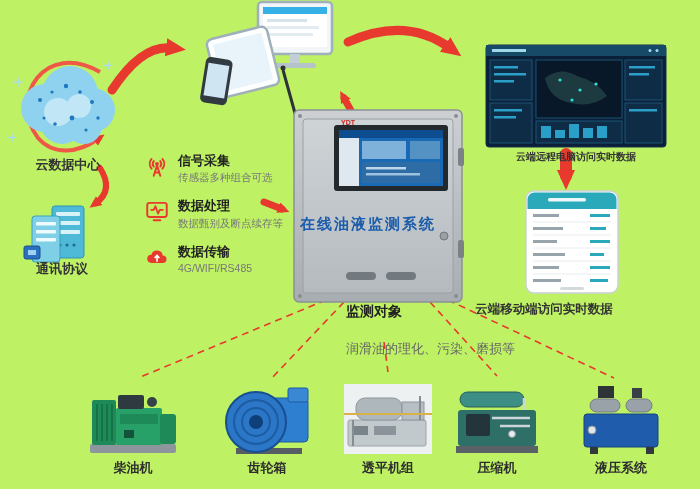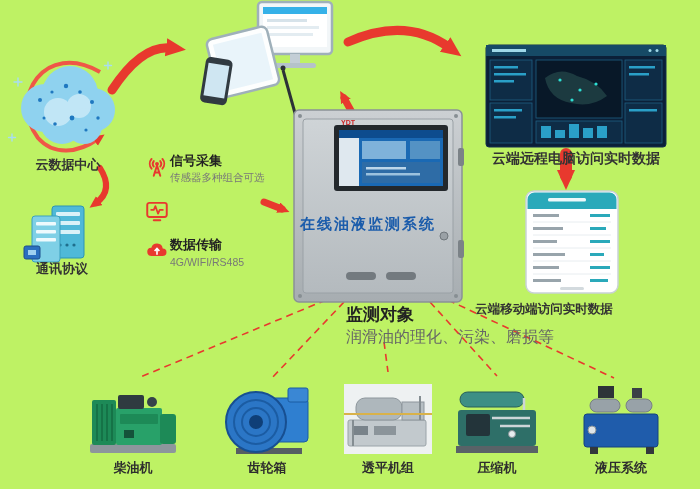--- a/index.html
+++ b/index.html
@@ -3,39 +3,39 @@
 <meta charset="utf-8">
 <style>
   * { margin: 0; padding: 0; box-sizing: border-box; }
   body { font-family: "Liberation Sans", sans-serif; background: #ffffff; }
   .scene { position: relative; width: 700px; height: 489px; background: #bef264; overflow: hidden; }
   .underlay { position: absolute; left: 0; top: 0; }
 
   .label { position: absolute; font-size: 13px; font-weight: 700; color: #333333; white-space: nowrap; text-align: center; }
   .lb-cloud   { left: 18px;  top: 156px; width: 100px; }
   .lb-protocol{ left: 17px;  top: 260px; width: 90px;  }
-  .lb-pc      { left: 485px; top: 150px; width: 182px; font-size: 14px; }
+  .lb-pc      { left: 485px; top: 150px; width: 182px; font-size: 10px; }
   .lb-mobile  { left: 452px; top: 301px; width: 184px; font-size: 12.5px; }
   .lb-eq      { top: 459px; width: 90px; color: #2e2e2e; }
   .lb-eq0 { left: 88px; }  .lb-eq1 { left: 222px; } .lb-eq2 { left: 343px; }
   .lb-eq3 { left: 452px; } .lb-eq4 { left: 576px; }
 
   .features { position: absolute; left: 144px; top: 153px; display: flex; flex-direction: column; gap: 13px; }
-  .feature { display: flex; align-items: flex-start; }
+  .feature { display: flex; align-items: flex-start; gap: 8px; }
   .f-icon { width: 26px; height: 26px; flex: none; }
   .f-title { font-size: 13px; font-weight: 700; color: #222222; line-height: 1.25; }
   .f-desc { font-size: 10.5px; color: #787878; margin-top: 2px; text-align: center; }
 
   .cabinet-title { position: absolute; left: 300px; top: 215px; width: 156px; text-align: left;
                    font-size: 15px; font-weight: 700; color: #1b5cab; letter-spacing: 2px; }
   .cabinet-brand { position: absolute; left: 341px; top: 119px; font-size: 7px; font-weight: 700; color: #cc2222; }
 
   .monitoring { position: absolute; left: 346px; top: 303px; }
-  .m-title { font-size: 17px; font-weight: 700; color: #222222; }
-  .m-desc { font-size: 16px; color: #666666; margin-top: 1px; }
+  .m-title { font-size: 14px; font-weight: 700; color: #222222; }
+  .m-desc { font-size: 13px; color: #666666; margin-top: 19px; }
 </style>
 </head>
 <body>
 
 <div class="scene">
 
   <svg class="underlay" width="700" height="489" viewBox="0 0 700 489">
     <defs>
       <linearGradient id="cabG" x1="0" y1="0" x2="0" y2="1">
         <stop offset="0" stop-color="#ccd0d3"></stop>
@@ -332,20 +332,24 @@
         <div class="f-title">信号采集</div>
         <div class="f-desc">传感器多种组合可选</div>
       </div>
     </div>
     <div class="feature">
       <svg class="f-icon" viewBox="0 0 24 24">
         <rect x="3" y="4.5" width="18" height="13" rx="2" fill="none" stroke="#e8392e" stroke-width="1.8"></rect>
         <path d="M6,11 h3 l1.5,-3.5 l2.5,7 l1.5,-3.5 h3.5" fill="none" stroke="#e8392e" stroke-width="1.6" stroke-linejoin="round"></path>
         <path d="M9,20.5 h6" stroke="#e8392e" stroke-width="1.8" stroke-linecap="round"></path>
       </svg>
+      <div>
+        <div class="f-title">数据处理</div>
+        <div class="f-desc">数据甄别及断点续存等</div>
+      </div>
     </div>
     <div class="feature">
       <svg class="f-icon" viewBox="0 0 24 24">
         <path d="M6.8,17.5 a3.8,3.8 0 0 1 0,-7.6 a5.4,5.4 0 0 1 10.5,0.6 a3.5,3.5 0 0 1 -0.1,7 z" fill="#e8392e"></path>
         <path d="M12,16.4 V10.8 M9.8,12.9 L12,10.5 L14.2,12.9" fill="none" stroke="#ffffff" stroke-width="1.5"></path>
       </svg>
       <div>
         <div class="f-title">数据传输</div>
         <div class="f-desc">4G/WIFI/RS485</div>
       </div>

